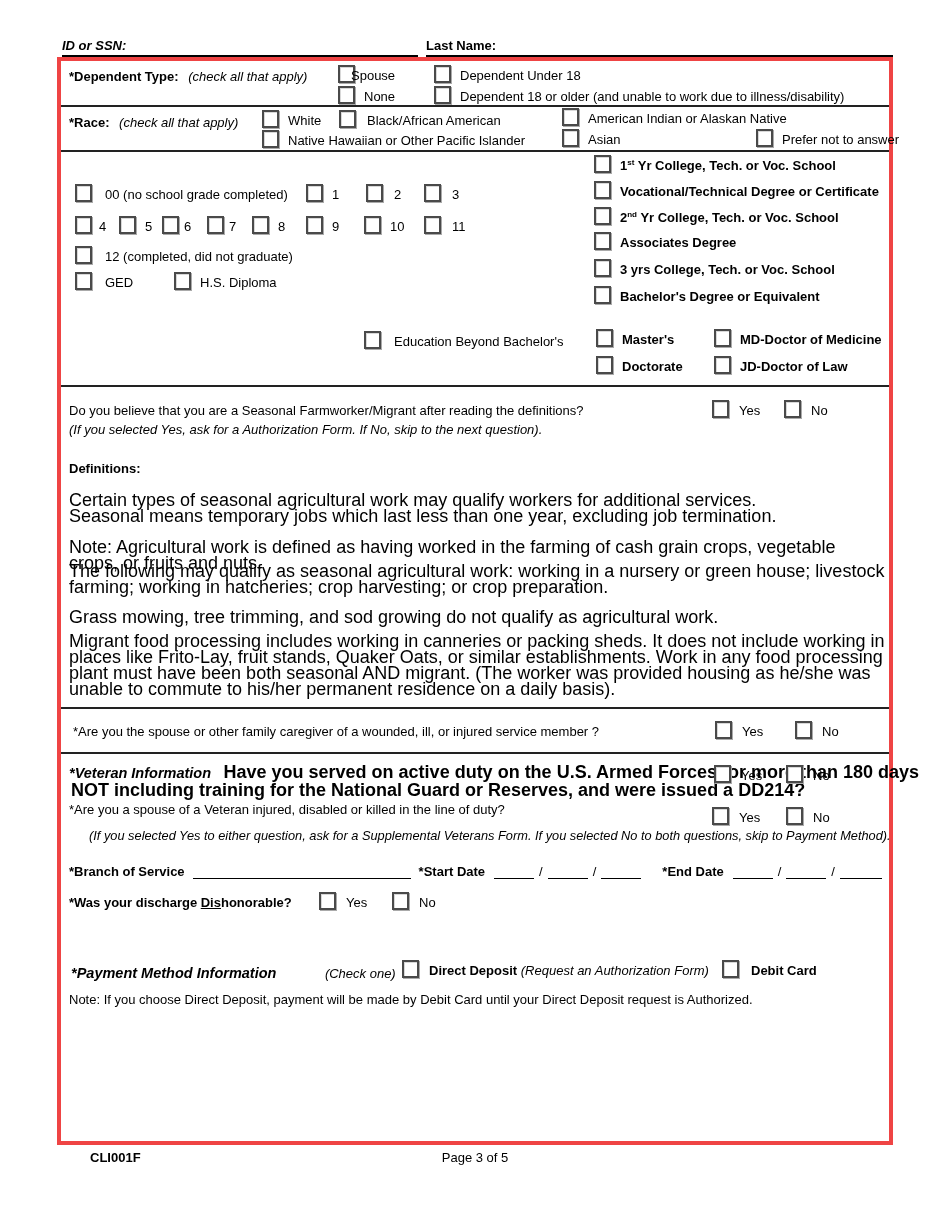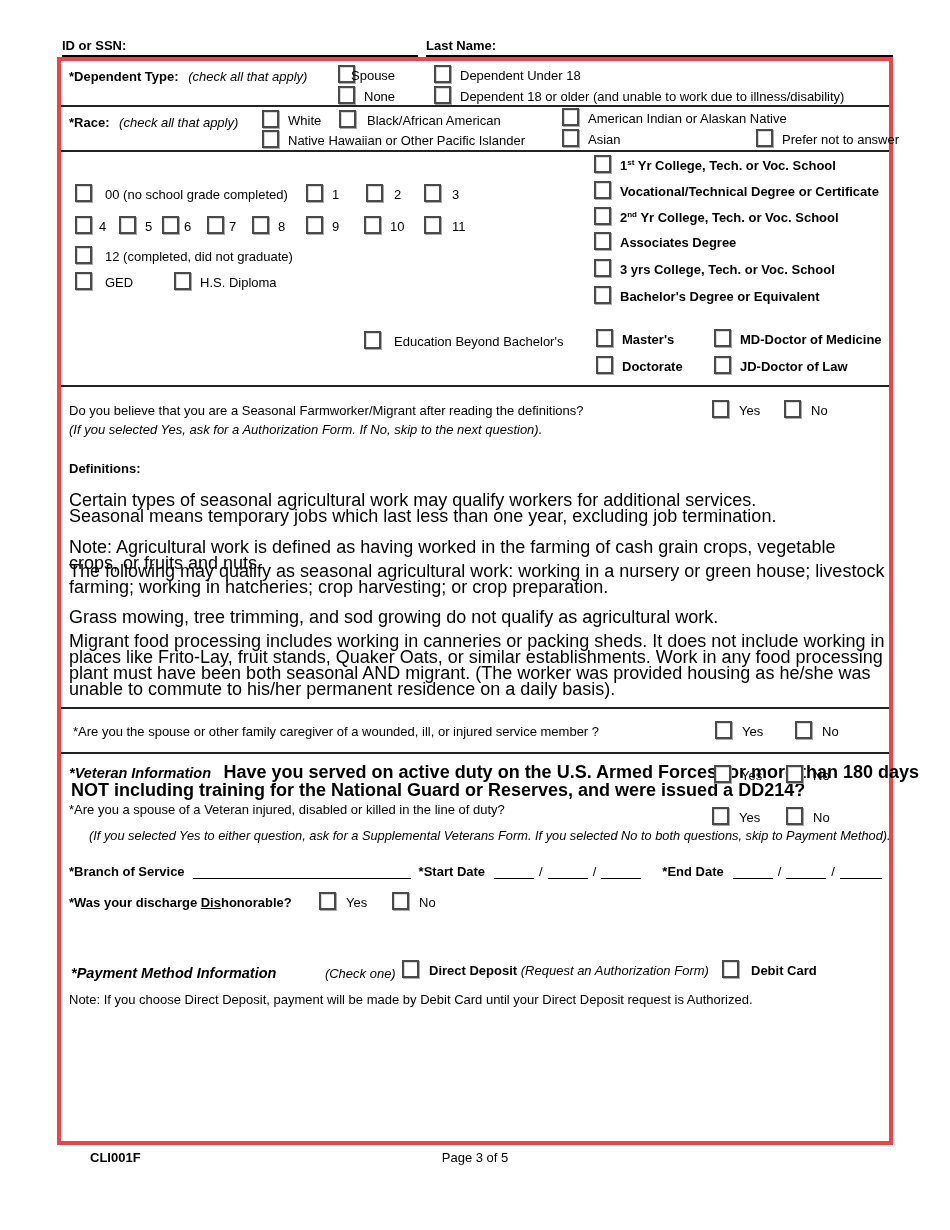--- a/index.html
+++ b/index.html
@@ -8,21 +8,21 @@
   .abs { position:absolute; white-space:nowrap; }
   .b { font-weight:bold; }
   .bi { font-weight:bold; font-style:italic; }
   .i { font-style:italic; }
   .fs13 { font-size:13px; }
   .fs14 { font-size:14.5px; }
   .fs12 { font-size:18px; }
   sup { font-size:8px; vertical-align:super; }
   .hdr { position:absolute; left:62px; top:38px; width:831px; display:flex; }
   .hdr-field { border-bottom:2px solid #000; padding-bottom:2px; font-size:13px; font-weight:bold; }
-  .hdr-left { width:356px; margin-right:8px; }
+  .hdr-left { width:356px; margin-right:8px;font-style:italic; }
   .hdr-right { flex:1; }
   .formbox { position:absolute; left:57px; top:57px; width:836px; height:1088px; border:4px solid #ef4444; display:flex; flex-direction:column; }
   .sec { position:relative; border-bottom:2px solid #222; }
   .sec-dependent { height:46px; }
   .sec-race { height:45px; }
   .sec-education { height:235px; }
   .sec-seasonal { height:322px; }
   .sec-caregiver { height:45px; }
   .sec-veteran { flex:1; border-bottom:none; }
   .cb { position:absolute; width:17px; height:18px; background:#fff; border:2px solid #4a4a4a;

